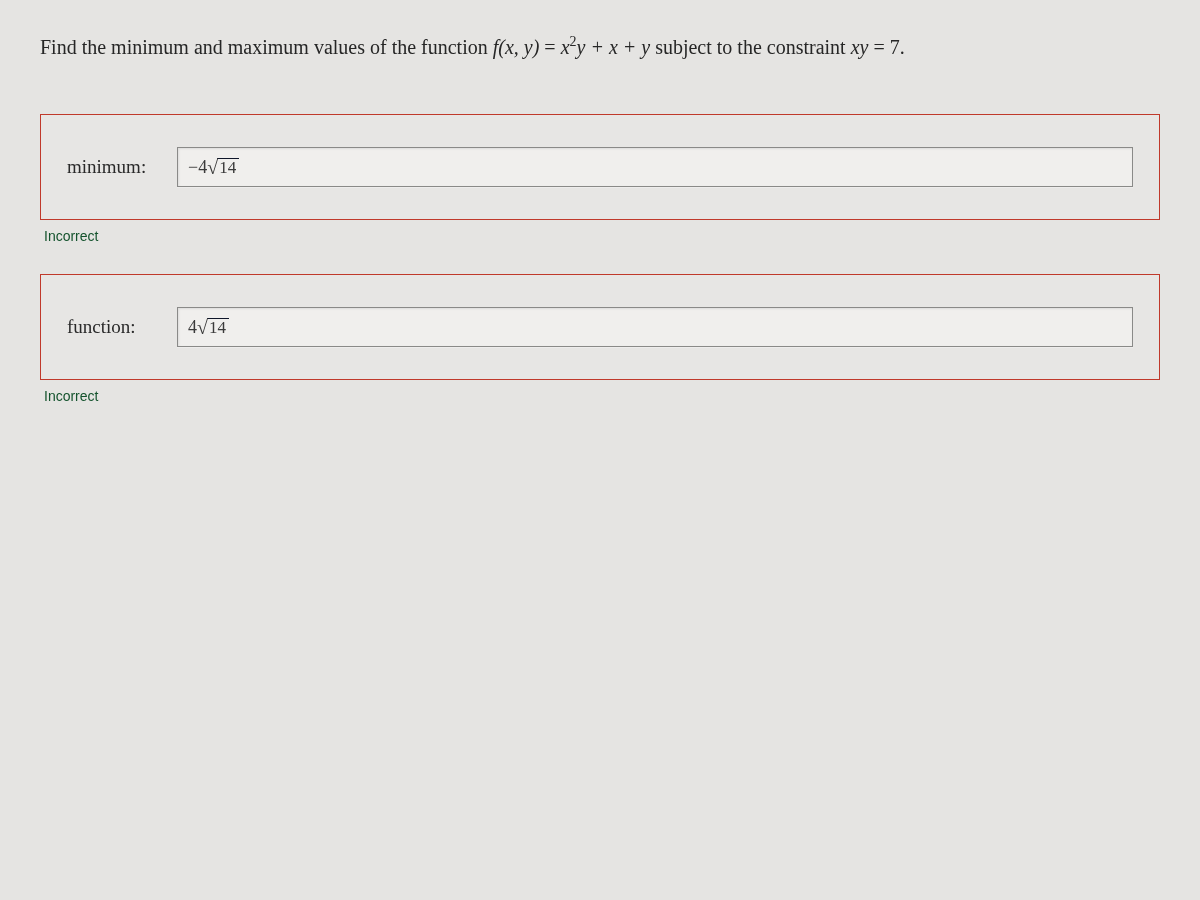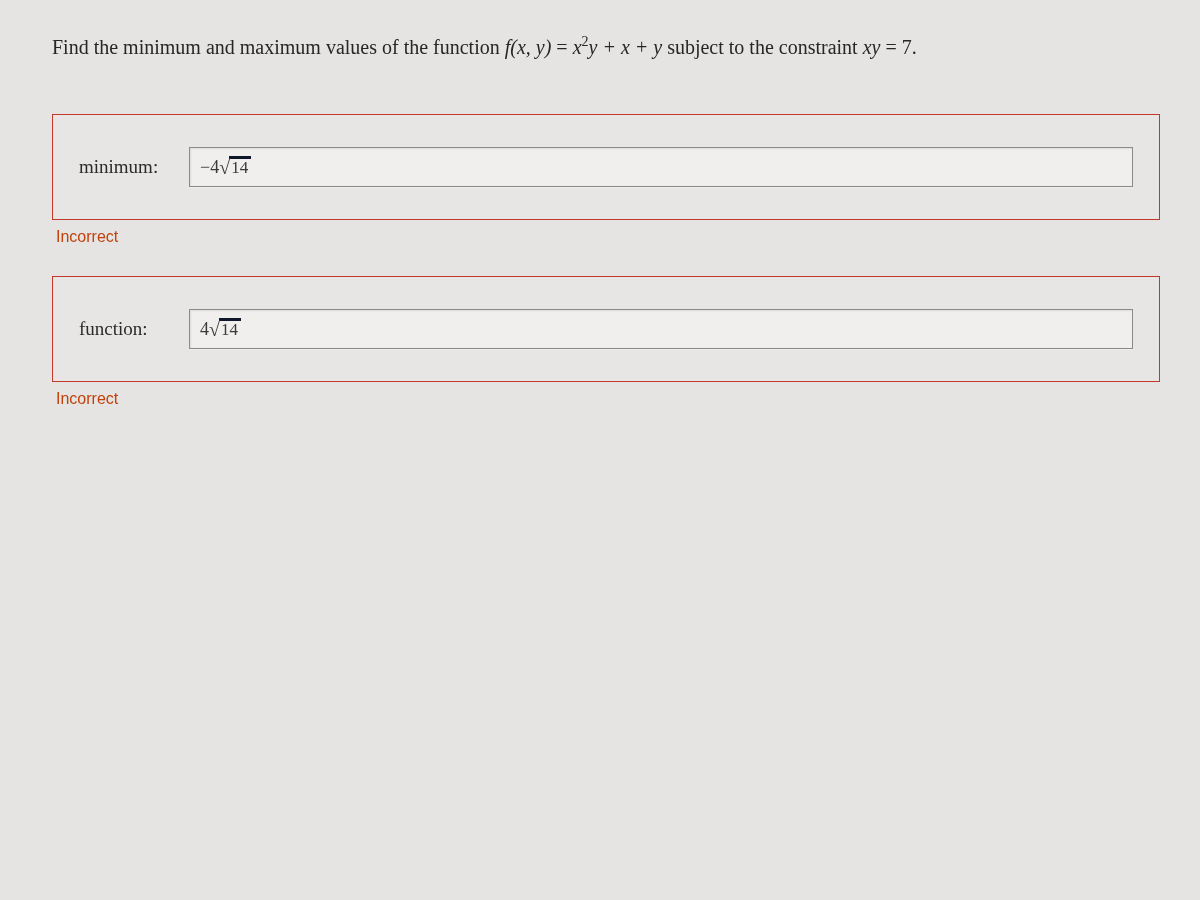--- a/index.html
+++ b/index.html
@@ -7,21 +7,21 @@
     padding: 0;
     width: 1200px;
     height: 900px;
     background: #e5e4e2;
     font-family: Georgia, "Times New Roman", serif;
     color: #2a2a2a;
     overflow: hidden;
   }
 
   .page {
-    padding: 28px 40px 0 52px;
+    padding: 28px 40px 0 40px;
     box-sizing: border-box;
     width: 100%;
     height: 100%;
   }
 
   .problem-text {
     font-size: 20px;
     line-height: 1.9;
     color: #262626;
     margin-bottom: 48px;
@@ -71,40 +71,40 @@
     display: flex;
     align-items: center;
     padding: 0 10px;
     font-size: 18px;
     color: #3a3a3a;
     font-family: Georgia, serif;
     box-sizing: border-box;
   }
 
   .feedback {
-    color: #c2410c;
-    font-size: 16px;
+    color: #14532d;
+    font-size: 14px;
     font-family: Arial, sans-serif;
     margin: 6px 0 30px 4px;
   }
 
   
   .sqrt {
     display: inline-flex;
     align-items: baseline;
     position: relative;
   }
   .sqrt .surd {
     font-size: 20px;
     line-height: 1;
     position: relative;
     top: 1px;
   }
   .sqrt .radicand {
-    border-top: 3px solid #0f172a;
+    border-top: 1px solid #0f172a;
     padding: 0 3px 0 2px;
     margin-left: -1px;
     font-size: 17px;
     line-height: 1.1;
   }
 
 </style>
 </head>
 <body>
 

